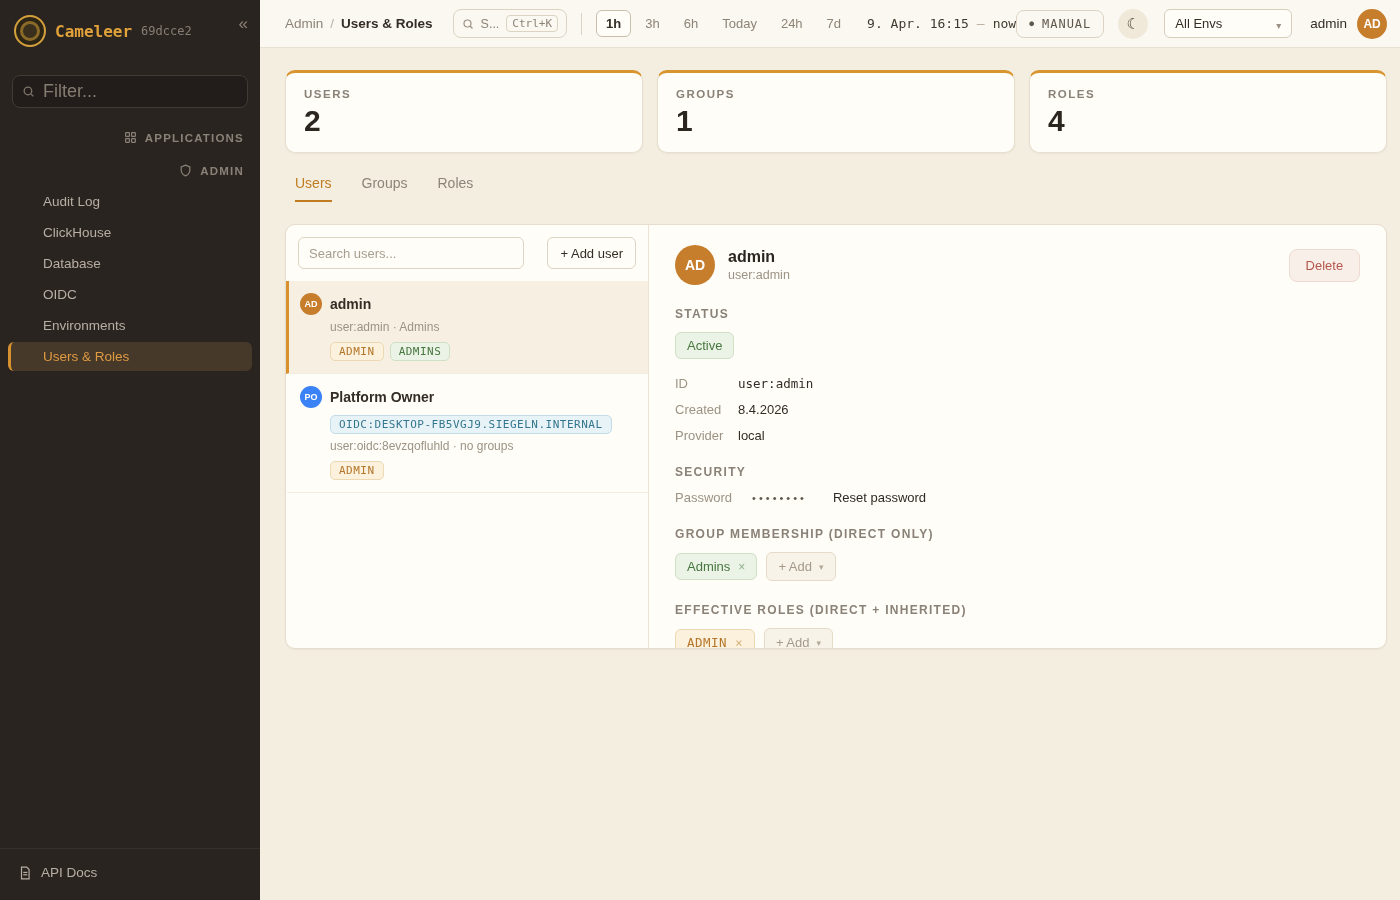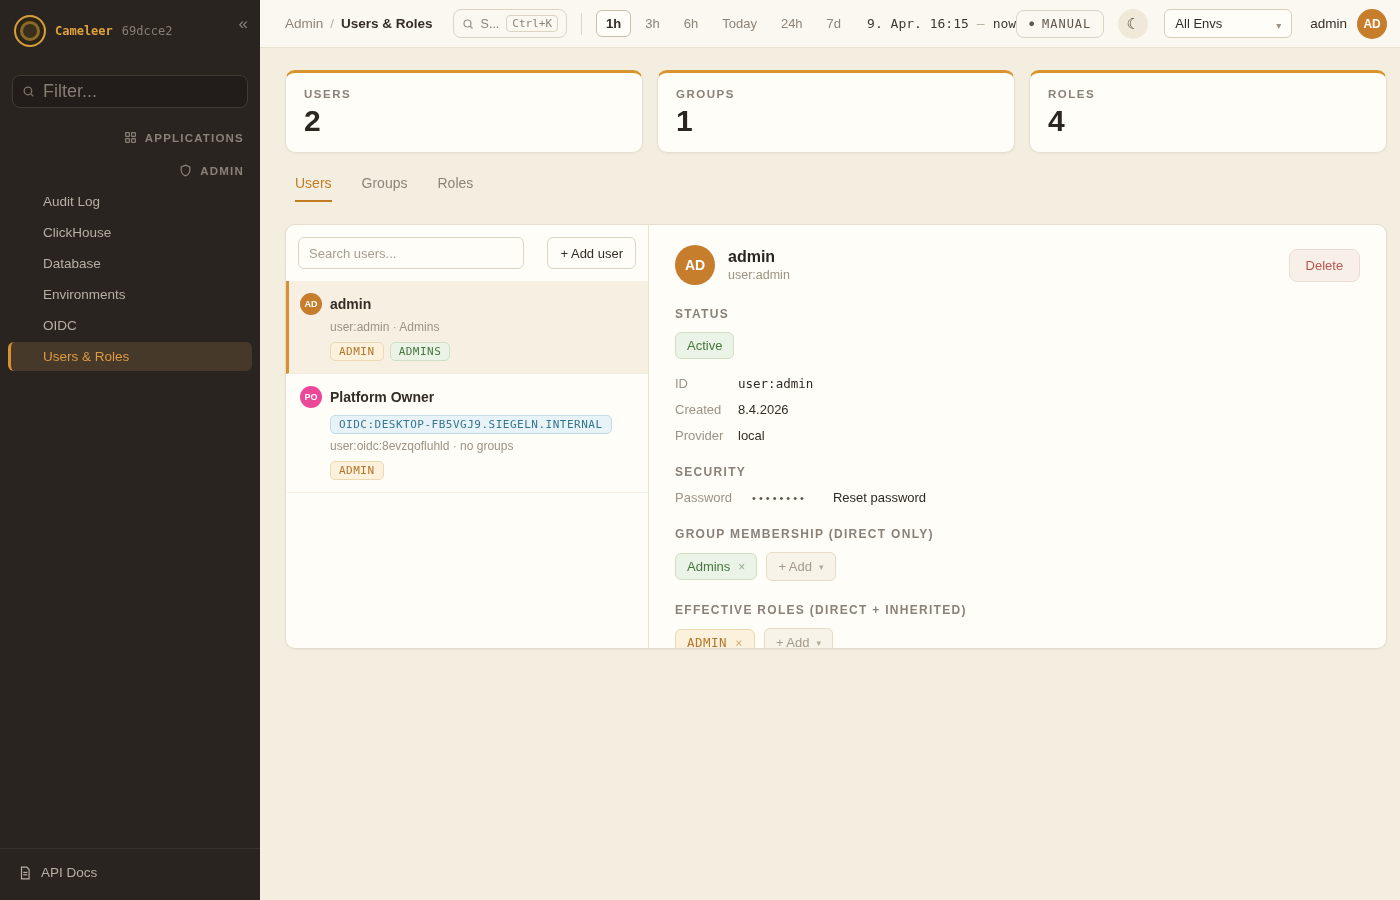--- a/index.html
+++ b/index.html
@@ -8,21 +8,21 @@
     font-family:"Liberation Sans","DejaVu Sans",sans-serif;
     background:#f4eee1; color:#372f27; display:flex; font-size:14px;
   }
   .mono { font-family:"DejaVu Sans Mono",monospace; }
 
   
   .sidebar { width:260px; flex-shrink:0; background:#2a2421; display:flex; flex-direction:column; height:900px; }
   .logo-row { display:flex; align-items:center; gap:9px; padding:15px 14px 14px; position:relative; }
   .logo-circle { width:32px; height:32px; border-radius:50%; background:#3a2f1c; border:2px solid #d3a03c;
     box-shadow:inset 0 0 0 4px #2c2414, inset 0 0 0 7px #8a6a28; }
-  .logo-text { font-family:"DejaVu Sans Mono",monospace; font-size:12px; color:#e2a23a; font-weight:bold; }
+  .logo-text { font-family:"DejaVu Sans Mono",monospace; font-size:16px; color:#e2a23a; font-weight:bold; }
   .logo-suffix { font-family:"DejaVu Sans Mono",monospace; font-size:12px; color:#877e74; }
   .collapse-btn { position:absolute; right:12px; top:14px; background:none; border:none; color:#8b8278; font-size:17px; cursor:pointer; }
   .filter-wrap { margin:14px 12px 10px; position:relative; }
   .filter-wrap svg { position:absolute; left:10px; top:10px; color:#7d7469; }
   .filter-input { width:100%; height:33px; background:#221d1a; border:1px solid #433a33; border-radius:8px;
     color:#cfc7bc; padding:0 10px 0 30px; font-size:18px; outline:none; }
   .filter-input::placeholder { color:#857c71; }
   .section-header { display:flex; align-items:center; gap:8px; padding:13px 16px 7px; color:#89807-6; }
   .section-header { color:#8a8177; font-size:11.5px; font-weight:bold; letter-spacing:1.2px;justify-content:flex-end; }
   .section-header svg { flex-shrink:0; }
@@ -92,21 +92,21 @@
     font-size:13px; color:#40392f; outline:none; font-family:inherit; }
   .user-search::placeholder { color:#a79e8f; }
   .add-user-btn { height:32px; border:1px solid #ddd3c2; border-radius:6px; background:#fffdf8; padding:0 12px;
     font-size:13px; color:#332d25; cursor:pointer; white-space:nowrap; font-family:inherit; }
   .user-item { padding:12px 14px 12px 11px; border-left:3px solid transparent; border-bottom:1px solid #f3ebdc; cursor:pointer; }
   .user-item.selected { background:#f7f0e2; border-left-color:#d8912f; }
   .ui-head { display:flex; align-items:center; gap:8px; }
   .ui-avatar { width:22px; height:22px; border-radius:50%; color:#fff; font-size:9px; font-weight:bold;
     display:flex; align-items:center; justify-content:center; flex-shrink:0; }
   .ui-avatar.orange { background:#c67d2c; }
-  .ui-avatar.green { background:#ec4899; }
+  .ui-avatar.green { background:#3b82f6; }
   .ui-name { font-size:14px; font-weight:600; color:#332d25; }
   .ui-sub { margin:5px 0 0 30px; font-size:12px; color:#9c9384; }
   .ui-badges { margin:8px 0 0 30px; display:flex; gap:6px; }
   .ui-oidc { margin:7px 0 0 30px; }
 
   .chip { display:inline-flex; align-items:center; border-radius:5px; padding:2px 8px; font-size:11px;
     font-family:"DejaVu Sans Mono",monospace; letter-spacing:0.5px; white-space:nowrap; }
   .chip.orange { background:#fbf1dc; border:1px solid #ecd9b2; color:#b5762a; }
   .chip.green { background:#eaf3e5; border:1px solid #cfe0c5; color:#47763f; }
   .chip.blue { background:#e8f3f7; border:1px solid #c2dde7; color:#34768f; }
@@ -169,22 +169,22 @@
     <svg width="13" height="13" viewBox="0 0 24 24" fill="none" stroke="currentColor" stroke-width="2.2">
         <path d="M12 2l8 3.5V11c0 5-3.4 8.9-8 11-4.6-2.1-8-6-8-11V5.5z"></path>
       </svg>
     <span>ADMIN</span>
   </div>
 
   <nav class="nav-list">
     <div class="nav-item">Audit Log</div>
     <div class="nav-item">ClickHouse</div>
     <div class="nav-item">Database</div>
+    <div class="nav-item">OIDC</div>
     <div class="nav-item">Environments</div>
-    <div class="nav-item">OIDC</div>
     <div class="nav-item active">Users &amp; Roles</div>
   </nav>
 
   <div class="sidebar-footer">
     <svg width="14" height="14" viewBox="0 0 24 24" fill="none" stroke="currentColor" stroke-width="2">
         <path d="M6 2h9l4 4v16H6z"></path>
         <line x1="9" y1="11" x2="16" y2="11"></line>
         <line x1="9" y1="15" x2="16" y2="15"></line>
       </svg>
     <span>API Docs</span>

